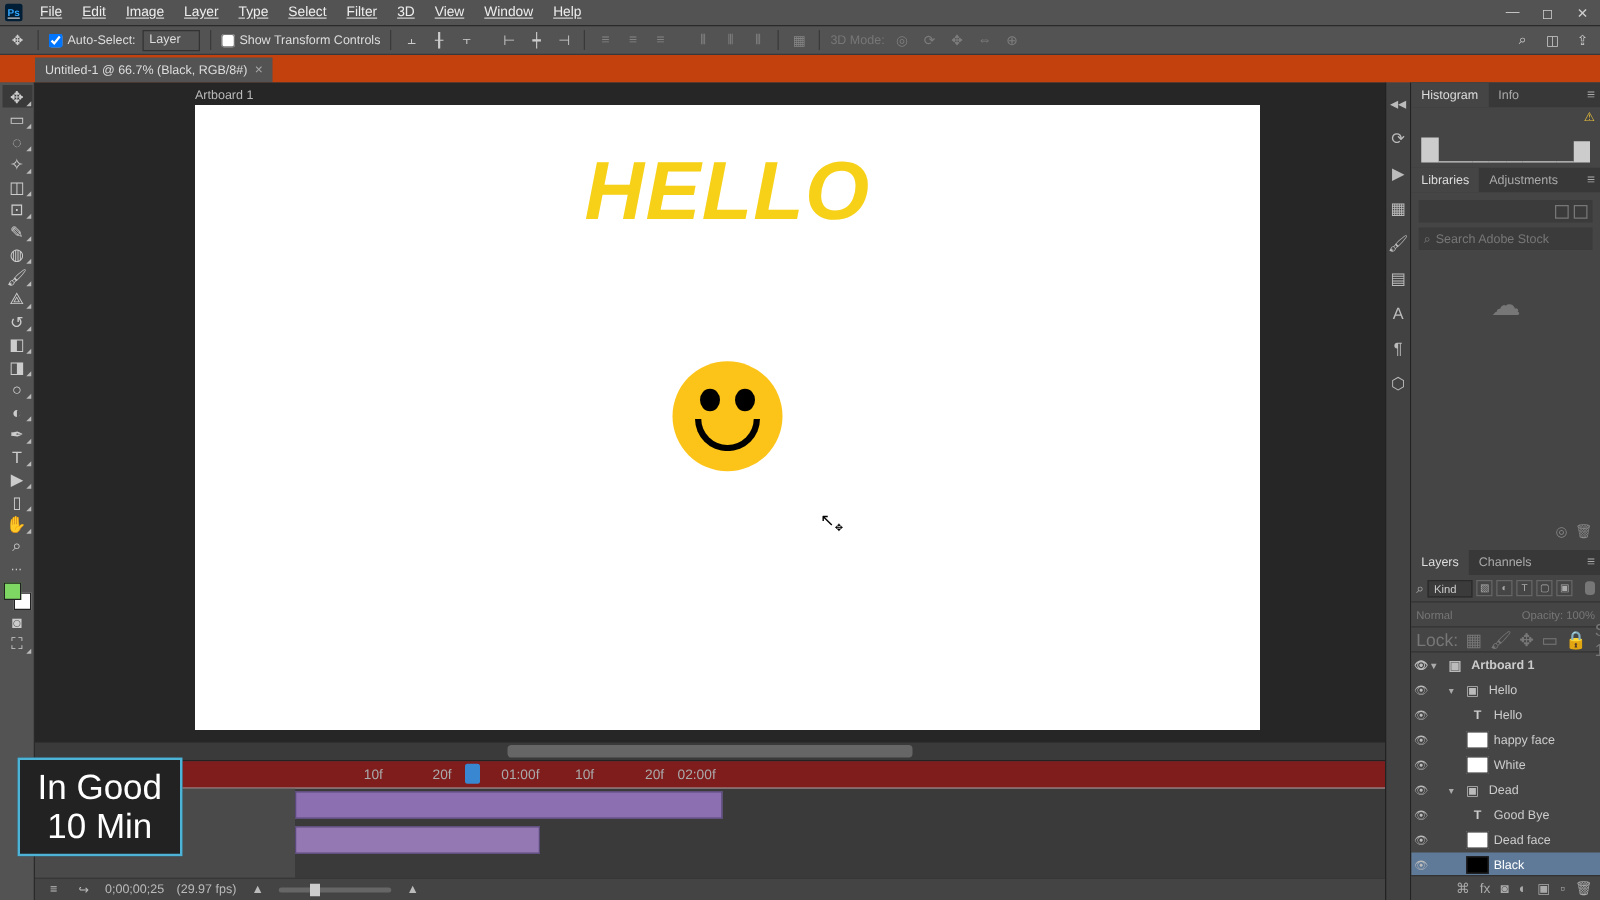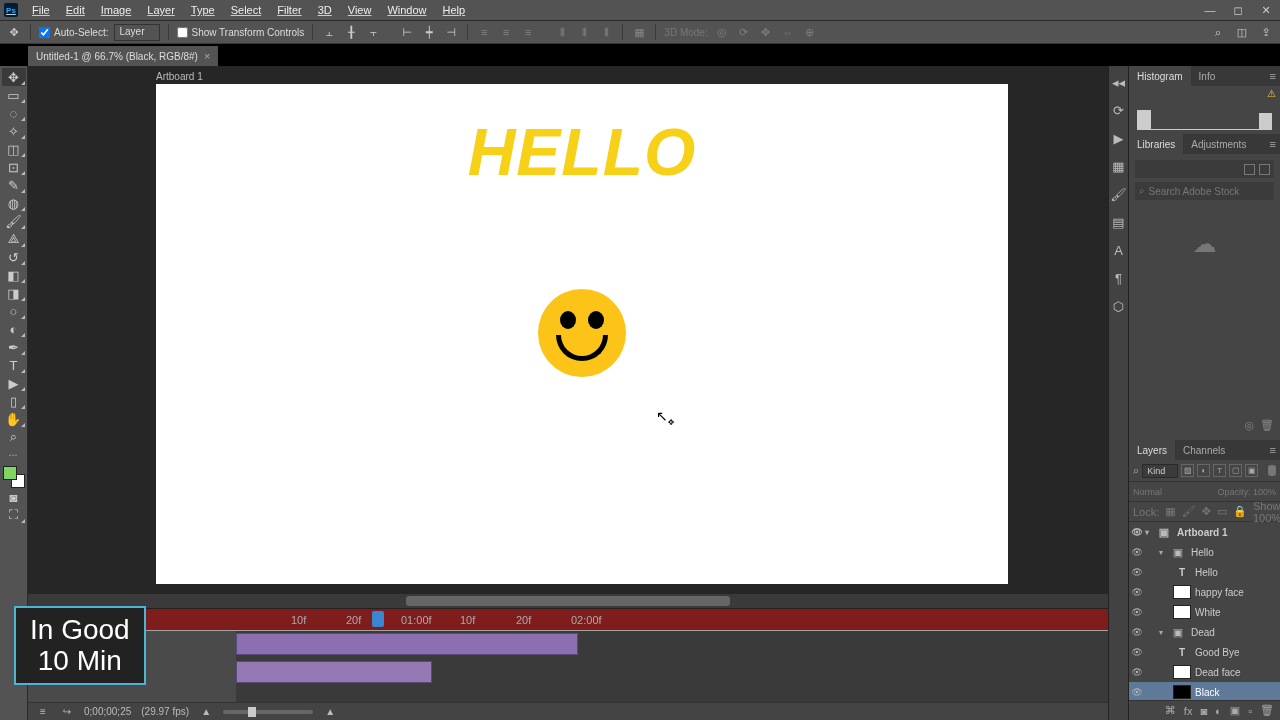--- a/index.html
+++ b/index.html
@@ -16,21 +16,21 @@
 
 .optionsbar { background: #535353; height: 24px; display: flex; align-items: center; padding: 0 6px; border-top: 1px solid #2a2a2a; border-bottom: 1px solid #383838; gap: 6px; }
 .opt-icon { width: 16px; height: 16px; display: flex; align-items: center; justify-content: center; font-size: 11px; color: #ccc; }
 .opt-sep { width: 1px; height: 16px; background: #3a3a3a; margin: 0 2px; }
 .opt-select { background: #535353; border: 1px solid #333; color: #ddd; font-size: 10px; padding: 1px 14px 1px 4px; height: 17px; position: relative; }
 .opt-check { display: flex; align-items: center; gap: 4px; color: #ddd; font-size: 10px; }
 .opt-check input { width: 11px; height: 11px; }
 .opt-right { margin-left: auto; display: flex; gap: 8px; }
 
 
-.tabbar { background: #000000; height: 22px; display: flex; align-items: flex-end; padding-left: 28px; }
+.tabbar { background: #c2410c; height: 22px; display: flex; align-items: flex-end; padding-left: 28px; }
 .doc-tab { background: #535353; padding: 4px 8px; font-size: 10px; color: #ddd; display: flex; align-items: center; gap: 6px; }
 .doc-tab .close { color: #aaa; font-size: 11px; }
 
 
 .main { flex: 1; display: flex; min-height: 0; }
 .toolbox { width: 28px; background: #535353; border-right: 1px solid #2a2a2a; display: flex; flex-direction: column; align-items: center; padding: 2px 0; gap: 0; }
 .tool { width: 24px; height: 18px; display: flex; align-items: center; justify-content: center; color: #ccc; font-size: 13px; position: relative; }
 .tool.active { background: #3a3a3a; }
 .tool .corner { position: absolute; bottom: 1px; right: 1px; width: 0; height: 0; border-style: solid; border-width: 0 0 4px 4px; border-color: transparent transparent #bbb transparent; }
 .color-swatch { width: 22px; height: 22px; margin-top: 2px; position: relative; }
@@ -91,21 +91,21 @@
 .lib-msg { margin-top: 40px; text-align: center; color: #888; font-size: 10px; padding: 0 8px; line-height: 1.4; }
 .lib-cloud { font-size: 24px; color: #777; text-align: center; margin-top: 30px; }
 .lib-foot { margin-top: auto; display: flex; justify-content: flex-end; gap: 6px; padding: 2px 0; }
 .lib-foot span { color: #888; font-size: 11px; }
 
 .layers-body { background: #454545; display: flex; flex-direction: column; height: 260px; }
 .layer-filter { height: 22px; display: flex; align-items: center; padding: 0 4px; gap: 3px; border-bottom: 1px solid #333; }
 .layer-filter .sel { background: #3b3b3b; border: 1px solid #2a2a2a; font-size: 9px; color: #ccc; padding: 1px 12px 1px 4px; }
 .layer-filter .flt { width: 13px; height: 13px; border: 1px solid #666; font-size: 8px; display: flex; align-items: center; justify-content: center; color: #aaa; }
 .layer-opts { height: 20px; display: flex; align-items: center; padding: 0 4px; font-size: 9px; color: #777; justify-content: space-between; border-bottom: 1px solid #333; }
-.layer-lock { height: 20px; display: flex; align-items: center; padding: 0 4px; font-size: 11px; color: #777; gap: 6px; border-bottom: 1px solid #333; }
+.layer-lock { height: 20px; display: flex; align-items: center; padding: 0 4px; font-size: 14px; color: #777; gap: 6px; border-bottom: 1px solid #333; }
 .layer-list { flex: 1; overflow: hidden; }
 .layer-row { height: 20px; display: flex; align-items: center; font-size: 10px; color: #ccc; }
 .layer-row .vis { width: 16px; text-align: center; color: #bbb; font-size: 9px; }
 .layer-row.sel { background: #5f7a99; color: #fff; }
 .layer-row .arrow { width: 10px; font-size: 8px; color: #aaa; }
 .layer-row .thumb { width: 18px; height: 14px; background: #fff; border: 1px solid #222; margin-right: 4px; flex-shrink: 0; }
 .layer-row .thumb.folder { background: none; border: none; font-size: 11px; color: #bbb; display: flex; align-items: center; justify-content: center; }
 .layer-row .thumb.t { background: none; border: none; color: #ccc; font-weight: bold; display: flex; align-items: center; justify-content: center; }
 .layer-row .name { flex: 1; white-space: nowrap; }
 .layers-foot { height: 20px; display: flex; align-items: center; justify-content: flex-end; gap: 8px; padding: 0 6px; color: #aaa; font-size: 11px; border-top: 1px solid #333; }
@@ -239,21 +239,21 @@
         </div>
 
       <div class="timeline">
         <div class="timeline-ruler" id="tl-ruler">
           <div class="playhead" id="playhead" style="left: 344px;"></div>
         <span class="tick" style="left: 263px;">10f</span>
             <span class="tick" style="left: 318px;">20f</span>
             <span class="tick" style="left: 373px;">01:00f</span>
             <span class="tick" style="left: 432px;">10f</span>
             <span class="tick" style="left: 488px;">20f</span>
-            <span class="tick" style="left: 543px;">02:00f</span>
+            <span class="tick" style="left: 514px;">02:00f</span>
           </div>
         <div class="timeline-tracks">
           <div class="track-head"></div>
           <div class="clip" id="clip1" style="left: 208px; width: 342px;"></div>
           <div class="clip" id="clip2" style="top: 30px; background: rgb(148, 120, 180); left: 208px; width: 196px;"></div>
         </div>
         <div class="timeline-bottom">
           <span class="tl-btn">≡</span>
           <span class="tl-btn">↪</span>
           <span>0;00;00;25</span>

